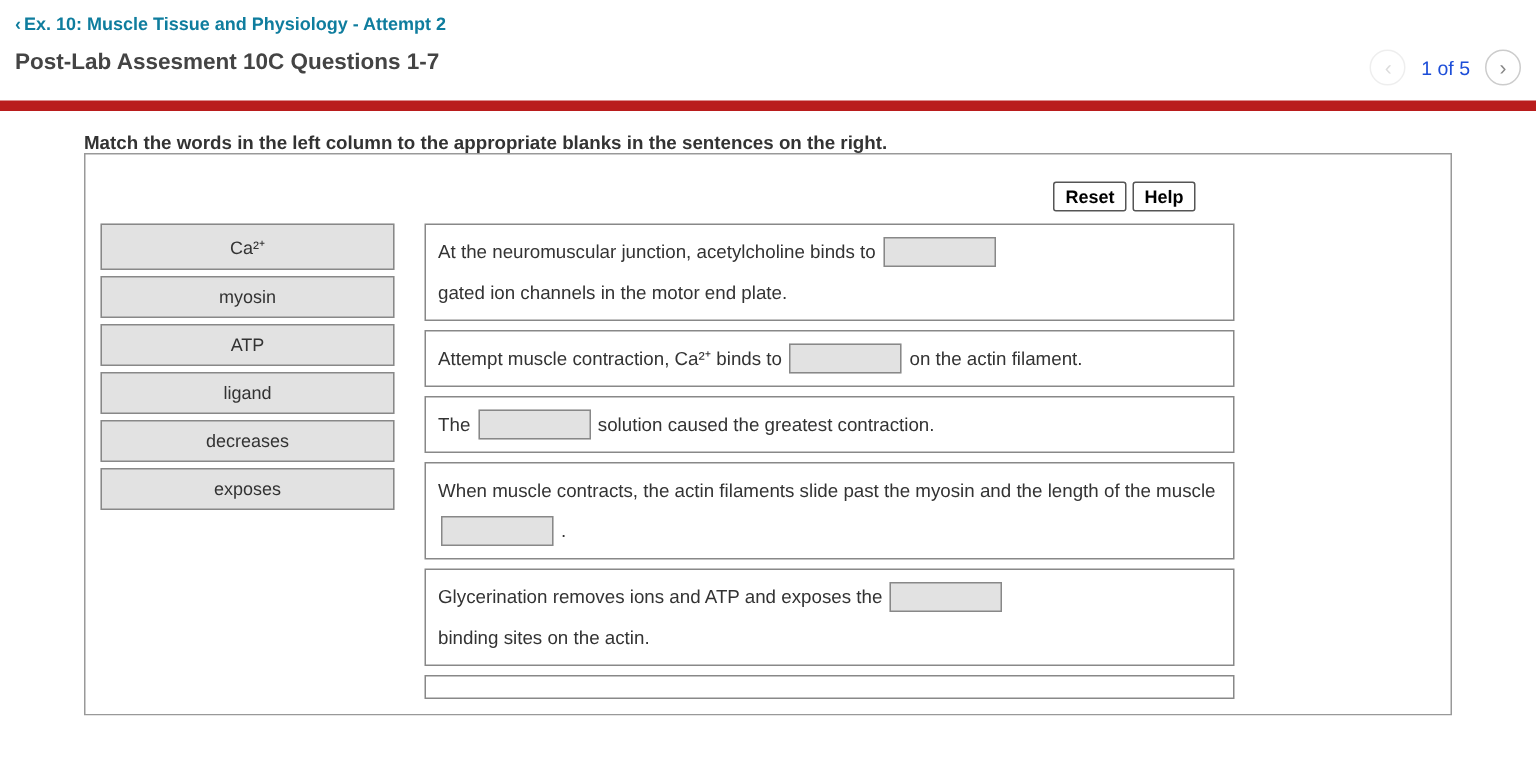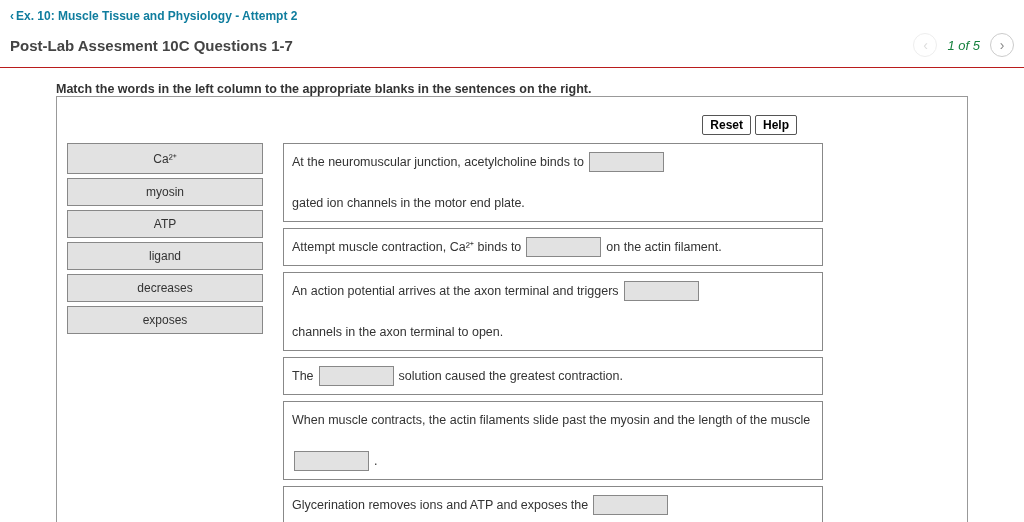--- a/index.html
+++ b/index.html
@@ -1,35 +1,35 @@
 <!DOCTYPE html>
 <html><head>
 <meta charset="utf-8">
 <style>
   * { box-sizing: border-box; margin: 0; padding: 0; }
   body { font-family: Arial, Helvetica, sans-serif; font-size: 13px; color: #333; background: #fff; width: 1024px; }
   .header-bar { padding: 8px 10px 4px; }
   .breadcrumb { color: #0f7d9e; font-weight: bold; font-size: 12px; cursor: pointer; text-align: center; }
   .breadcrumb .chev { font-weight: bold; margin-right: 2px; }
-  .title-row { display: flex; align-items: center; justify-content: space-between; padding: 6px 10px 10px; border-bottom: 1px solid #b91c1c; }
+  .title-row { display: flex; align-items: flex-start; justify-content: space-between; padding: 6px 10px 10px; border-bottom: 7px solid #b91c1c; }
   .page-title { font-weight: bold; font-size: 15px; color: #444; }
   .nav-group { display: flex; align-items: center; gap: 6px; }
   .circle-btn { width: 24px; height: 24px; border: 1px solid #ccc; border-radius: 50%; display: flex; align-items: center; justify-content: center; font-size: 14px; color: #888; cursor: pointer; }
   .circle-btn.disabled { color: #ddd; border-color: #eee; cursor: default; }
-  .progress-label { font-size: 13px; color: #15803d; margin: 0 4px; font-style: italic; }
+  .progress-label { font-size: 13px; color: #1d4ed8; margin: 0 4px; }
   .content { padding: 14px 56px 0; }
   .instruction { font-weight: bold; font-size: 12.5px; }
   .work-area { border: 1px solid #999; position: relative; padding: 46px 10px 10px; }
   .top-controls { position: absolute; top: 18px; right: 170px; display: flex; gap: 4px; }
   .ctrl-btn { border: 1px solid #555; background: #fff; font-size: 12px; padding: 2px 7px; cursor: pointer; font-weight: bold; border-radius: 2px; }
   .columns { display: flex; gap: 20px; align-items: flex-start; }
   .left-col { width: 196px; display: flex; flex-direction: column; gap: 4px; }
   .tile { background: #e2e2e2; border: 1px solid #888; text-align: center; padding: 6px 4px; font-size: 12px; cursor: move; }
   .right-col { flex: 1; display: flex; flex-direction: column; gap: 6px; max-width: 540px; }
-  .sent-box { border: 1px solid #888; padding: 7px 8px; font-size: 12.5px; line-height: 22px; display: flex; flex-wrap: wrap; align-items: center; gap: 19px 3px; }
+  .sent-box { border: 1px solid #888; padding: 7px 8px; font-size: 12.5px; line-height: 22px; display: flex; flex-wrap: wrap; align-items: center; gap: 5px 3px; }
   .drop-slot { display: inline-block; width: 75px; height: 20px; background: #e2e2e2; border: 1px solid #888; vertical-align: middle; margin: 0 2px; }
 </style>
 </head>
 <body>
 
 <div class="header-bar">
   <span class="breadcrumb">
     <span class="chev">‹</span><span>Ex. 10: Muscle Tissue and Physiology - Attempt 2</span>
   </span>
 </div>
@@ -67,25 +67,20 @@
           <span>At the neuromuscular junction, acetylcholine binds to</span>
           <span class="drop-slot"></span>
           <span>gated ion channels in the motor end plate.</span>
         </div>
         <div class="sent-box">
           <span>Attempt muscle contraction, Ca²⁺ binds to</span>
           <span class="drop-slot"></span>
           <span>on the actin filament.</span>
         </div>
         <div class="sent-box">
-          <span>An action potential arrives at the axon terminal and triggers</span>
-          <span class="drop-slot"></span>
-          <span>channels in the axon terminal to open.</span>
-        </div>
-        <div class="sent-box">
           <span>The</span>
           <span class="drop-slot"></span>
           <span>solution caused the greatest contraction.</span>
         </div>
         <div class="sent-box">
           <span>When muscle contracts, the actin filaments slide past the myosin and the length of the muscle</span>
           <span class="drop-slot"></span>
           <span>.</span>
         </div>
         <div class="sent-box">

